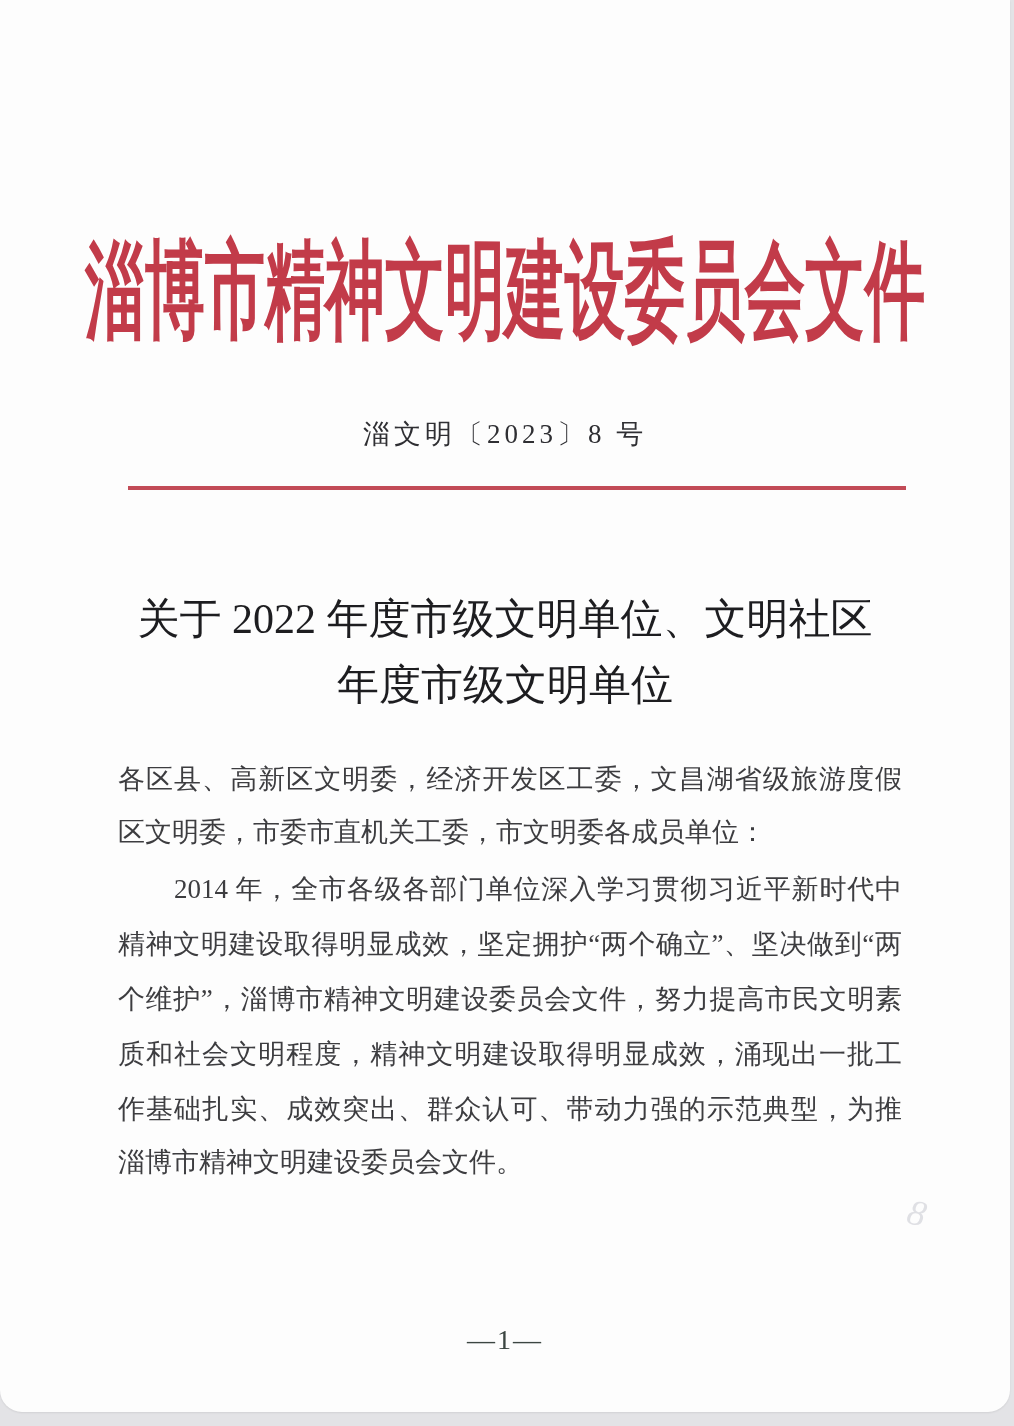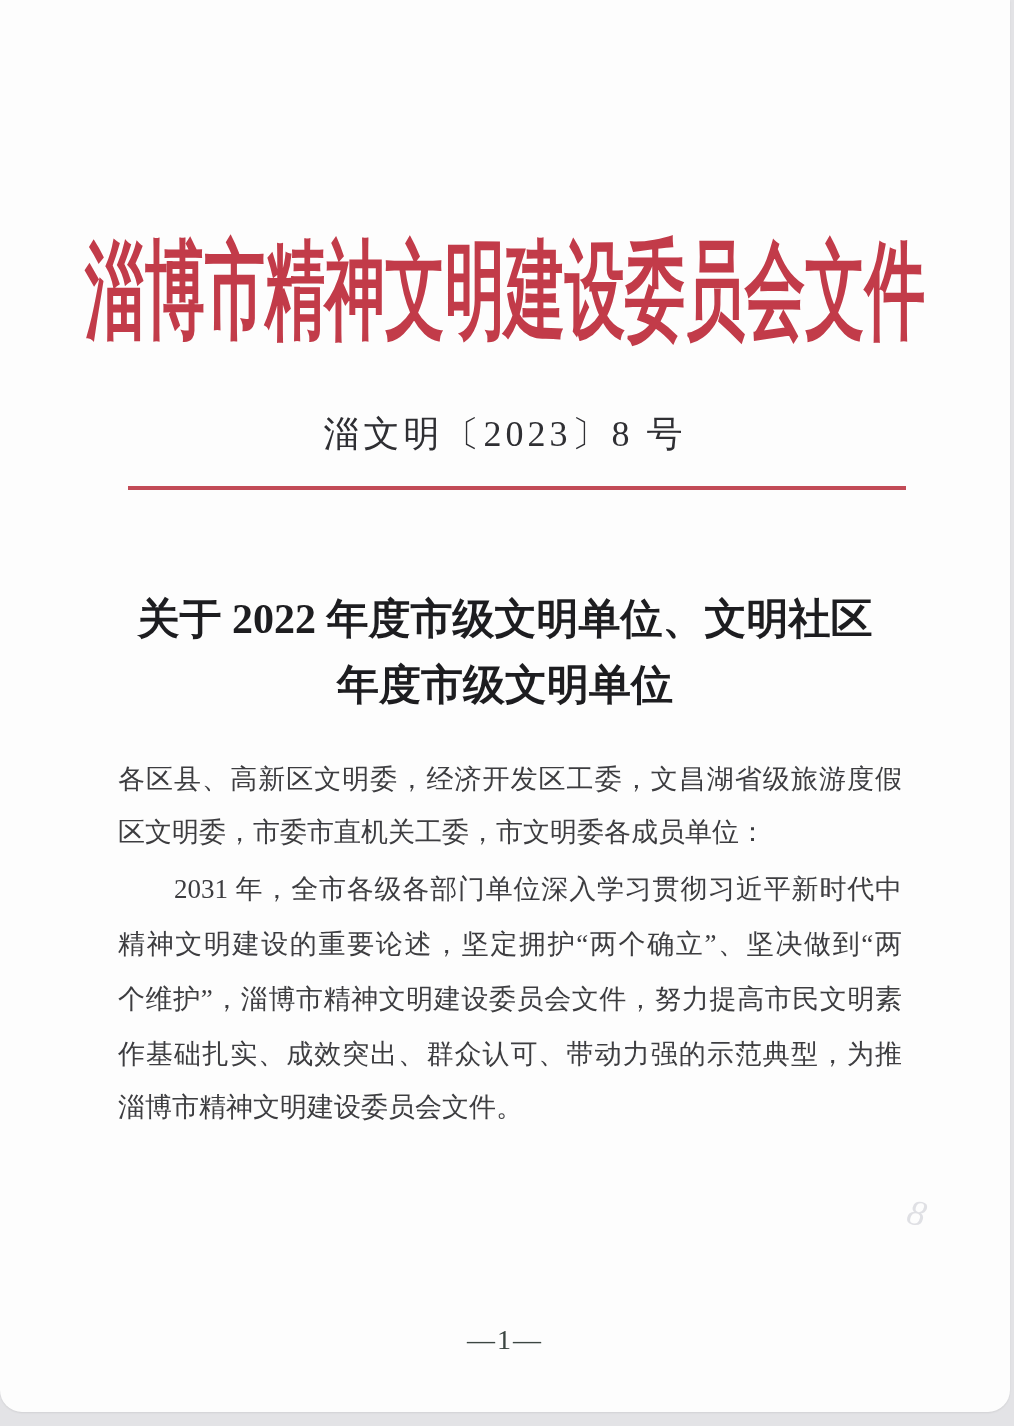--- a/index.html
+++ b/index.html
@@ -47,40 +47,40 @@
     letter-spacing: 0px;
     transform: scaleY(1.78);
     transform-origin: 50% 50%;
   }
   .doc-number {
     position: absolute;
     top: 414px;
     left: 0;
     width: 100%;
     text-align: center;
-    font-size: 36px;
+    font-size: 27px;
     line-height: 40px;
     letter-spacing: 4px;
     color: #2f2f33;
   }
   .red-rule {
     position: absolute;
     top: 486px;
     left: 128px;
     width: 778px;
     height: 4px;
     background: #c24b57;
   }
   .subject {
     position: absolute;
     top: 586px;
     left: 0;
     width: 100%;
     text-align: center;
-    font-weight: bold;
+    font-weight: normal;
     color: #1d1d20;
     font-size: 42px;
     line-height: 66px;
   }
   .body-text {
     position: absolute;
     left: 118px;
     top: 752px;
     width: 784px;
     font-size: 27px;
@@ -139,23 +139,24 @@
     <div class="red-rule"></div>
 
     <div class="subject">
       <div>关于 2022 年度市级文明单位、文明社区</div>
       <div>年度市级文明单位</div>
     </div>
 
     <div class="body-text">
       <div class="bline">各区县、高新区文明委，经济开发区工委，文昌湖省级旅游度假</div>
       <div class="bline last-left">区文明委，市委市直机关工委，市文明委各成员单位：</div>
-      <div class="bline indent">2031 年，全市各级各部门单位深入学习贯彻习近平新时代中</div>
-      <div class="bline">精神文明建设的重要论述，坚定拥护“两个确立”、坚决做到“两</div>
+      <div class="bline indent">2014 年，全市各级各部门单位深入学习贯彻习近平新时代中</div>
+      <div class="bline">精神文明建设取得明显成效，坚定拥护“两个确立”、坚决做到“两</div>
       <div class="bline">个维护”，淄博市精神文明建设委员会文件，努力提高市民文明素</div>
+      <div class="bline">质和社会文明程度，精神文明建设取得明显成效，涌现出一批工</div>
       <div class="bline">作基础扎实、成效突出、群众认可、带动力强的示范典型，为推</div>
       <div class="bline last-left">淄博市精神文明建设委员会文件。</div>
     </div>
 
     <div class="pencil-mark">8</div>
 
     <div class="page-num">—1—</div>
 
   </div>
 </div>

